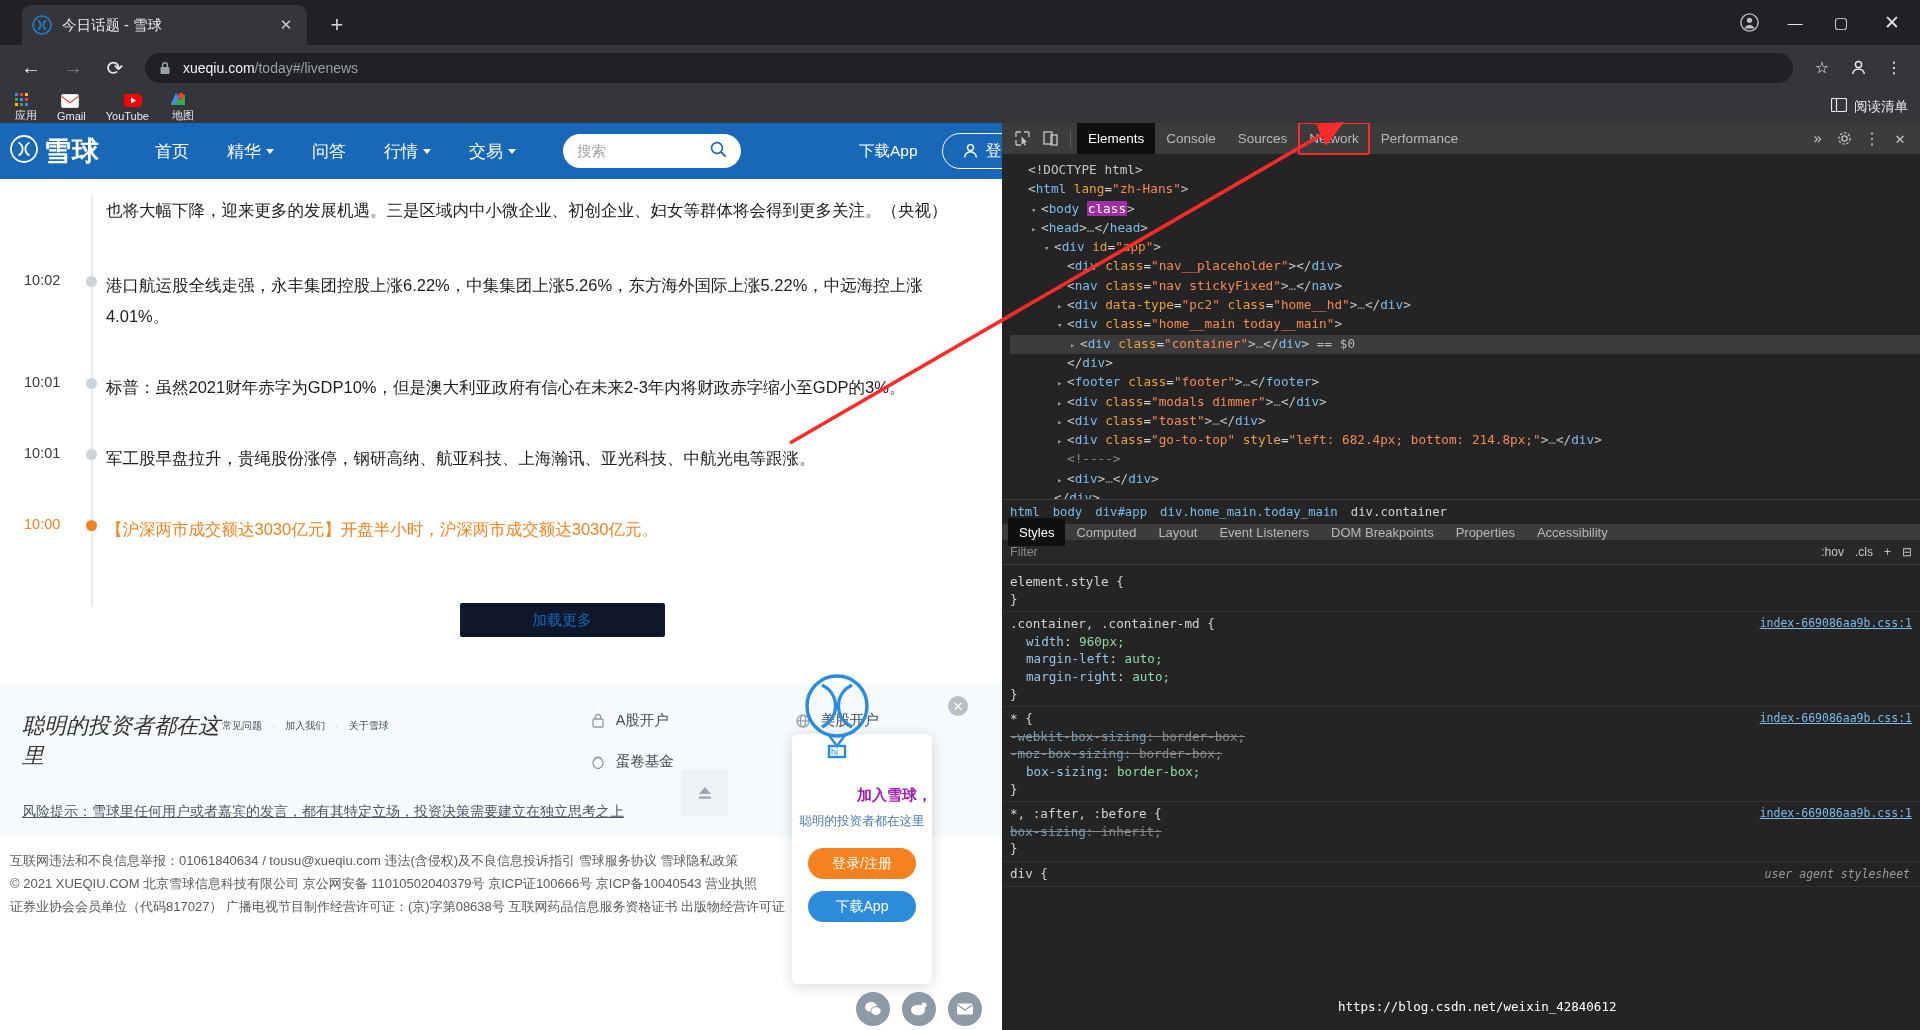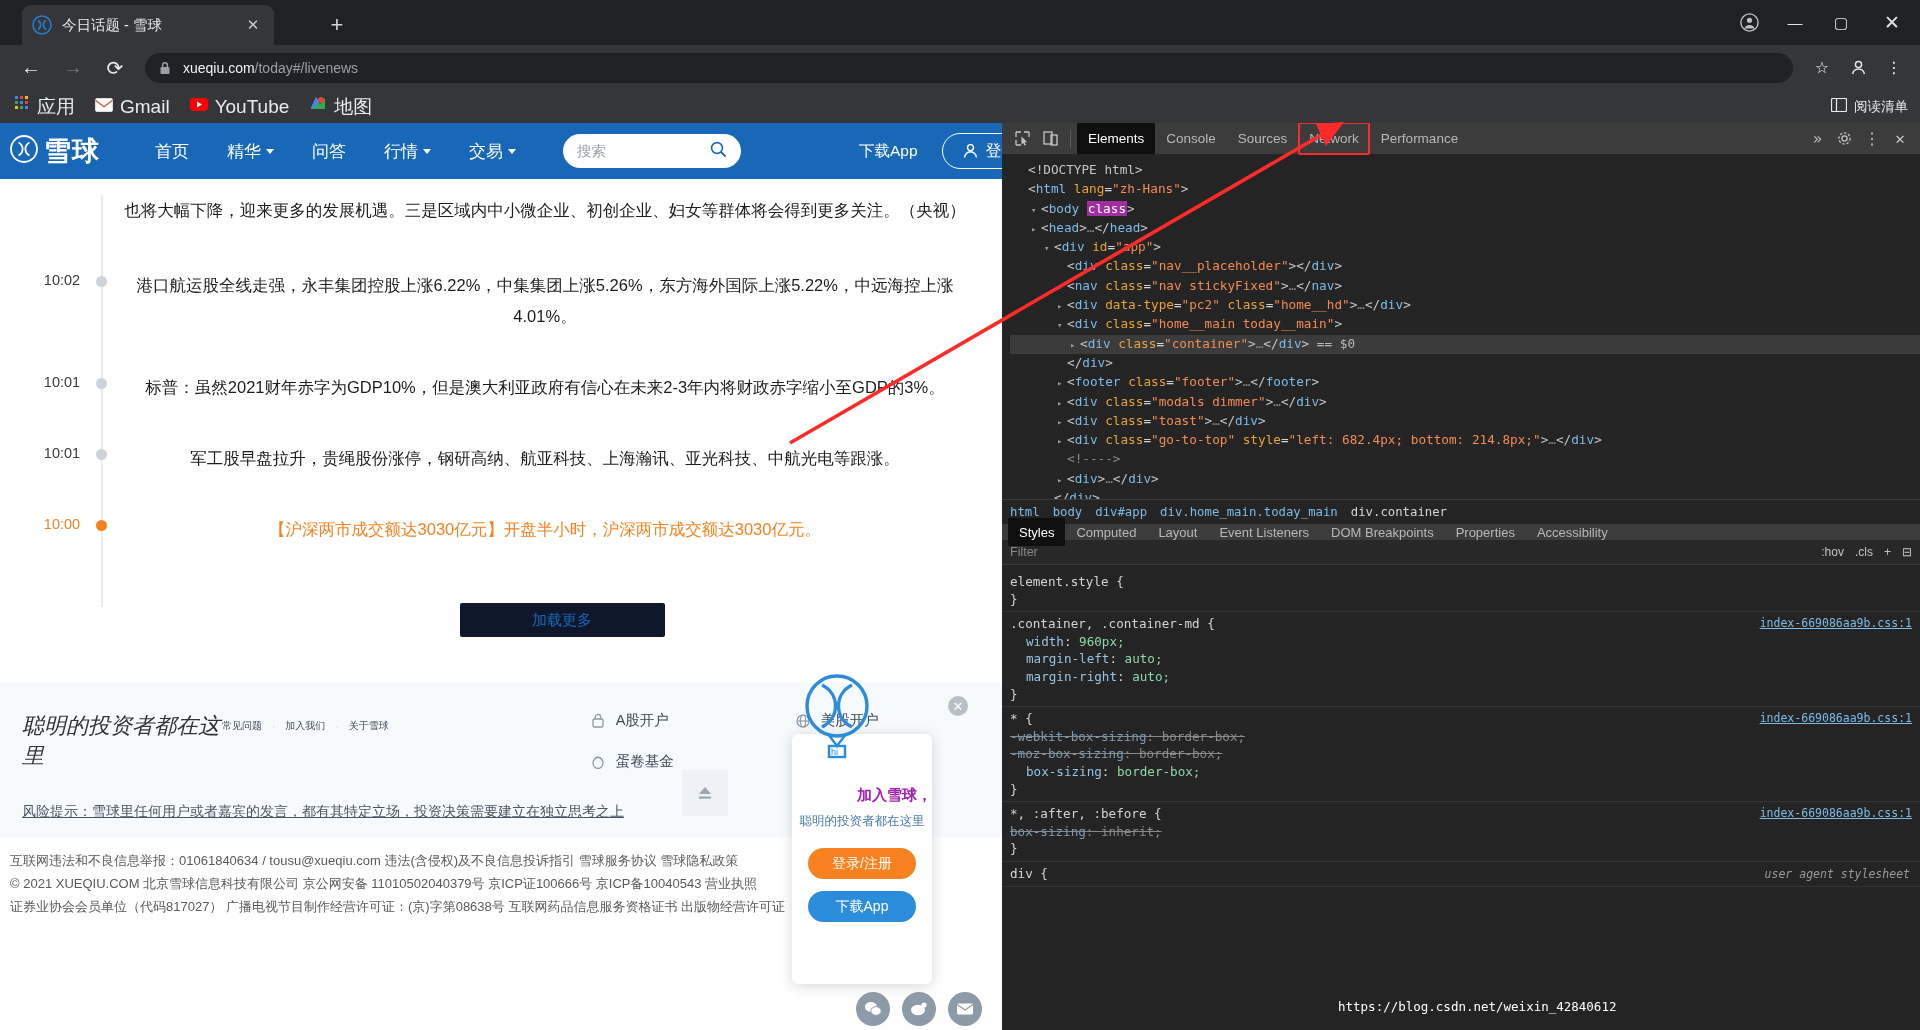--- a/index.html
+++ b/index.html
@@ -11,21 +11,21 @@
     font-family: "Liberation Sans", "DejaVu Sans", sans-serif;
     background: #ffffff;
   }
   .app-root { position: relative; width: 1920px; height: 1030px; overflow: hidden; }
 
   
   .chrome { position: absolute; top:0; left:0; width:1920px; height:123px; background:#202124; }
 
   .tabstrip { position:relative; height:45px; background:#202124; }
   .tab {
-    position:absolute; left:22px; top:5px; width:252px; height:40px;
+    position:absolute; left:22px; top:5px; width:285px; height:40px;
     background:#35363a; border-radius:9px 9px 0 0;
     display:flex; align-items:center; padding:0 10px;
   }
   .tab-favicon { width:20px; height:20px; flex:0 0 20px; margin-right:10px; position:relative; }
   .tab-favicon svg { display:block; }
   .tab-title {
     flex:1 1 auto; color:#e8eaed; font-size:14.5px; white-space:nowrap;
     overflow:hidden; text-overflow:ellipsis;
   }
   .tab-close {
@@ -49,21 +49,21 @@
     display:flex; align-items:center; padding:0 14px; margin:0 9px;
     font-size:14px; color:#e8eaed; position:relative; min-width:0;
   }
   .lock-ic { margin-right:12px; display:flex; align-items:center; color:#9aa0a6; }
   .url-strong { color:#f1f3f4; }
   .url-dim { color:#9aa0a6; }
   .tb-right { display:flex; align-items:center; }
   .tb-icon { width:32px; height:32px; display:flex; align-items:center; justify-content:center; color:#e8eaed; margin-left:4px; }
 
   .bookmarks { height:33px; background:#35363a; display:flex; align-items:center; padding:0 12px; position:relative; }
-  .bm { display:flex; align-items:flex-start; margin-right:20px; color:#e8eaed; font-size:19px; white-space:nowrap; }
+  .bm { display:flex; align-items:flex-end; margin-right:20px; color:#e8eaed; font-size:11px; white-space:nowrap;flex-direction:column; }
   .bm .bmi { width:18px; height:18px; margin-right:7px; display:flex; align-items:center; justify-content:center; }
   .bm-right { position:absolute; right:12px; display:flex; align-items:center; color:#e8eaed; font-size:13.5px; }
 
   
   .viewport {
     position:absolute; left:0; top:123px; width:1124px; height:907px;
     background:#ffffff; overflow:hidden;
   }
 
   .xq-nav {
@@ -83,21 +83,21 @@
   }
   .xq-search .ph { color:#9aa0a6; font-size:14.5px; flex:1 1 auto; }
   .xq-dl { color:#fff; font-size:15.5px; margin-left:118px; }
   .xq-login {
     margin-left:24px; height:36px; border:1px solid #ffffff; border-radius:19px;
     color:#fff; font-size:16px; display:flex; align-items:center; padding:0 20px; position:relative;
   }
   .xq-login .dot { position:absolute; right:-4px; top:-4px; width:13px; height:13px; border-radius:50%; background:#f5821f; }
 
   
-  .feed { position:relative; padding:16px 0 0 12px;text-align:center; }
+  .feed { position:relative; padding:16px 0 0 2px; }
   .feed-row { display:flex; position:relative; padding-left:22px; }
   .feed-time { width:56px; flex:0 0 56px; color:#3a3a3a; font-size:14.5px; padding-top:2px; }
   .feed-rail { width:26px; flex:0 0 26px; position:relative; }
   .feed-rail .line { position:absolute; left:11px; top:0; bottom:-22px; width:2px; background:#e7eaef; }
   .feed-rail .bullet { position:absolute; left:6px; top:6px; width:11px; height:11px; border-radius:50%; background:#cdd3db; z-index:2; }
   .feed-row.hot .feed-rail .bullet { background:#f5821f; }
   .feed-text { flex:1 1 auto; font-size:16.5px; line-height:31px; color:#1d1d1f; padding-bottom:40px; padding-right:150px; }
   .feed-row.hot .feed-text, .feed-row.hot .feed-time { color:#f5821f; }
   .feed-row.partial .feed-text { padding-bottom:44px; }
 

